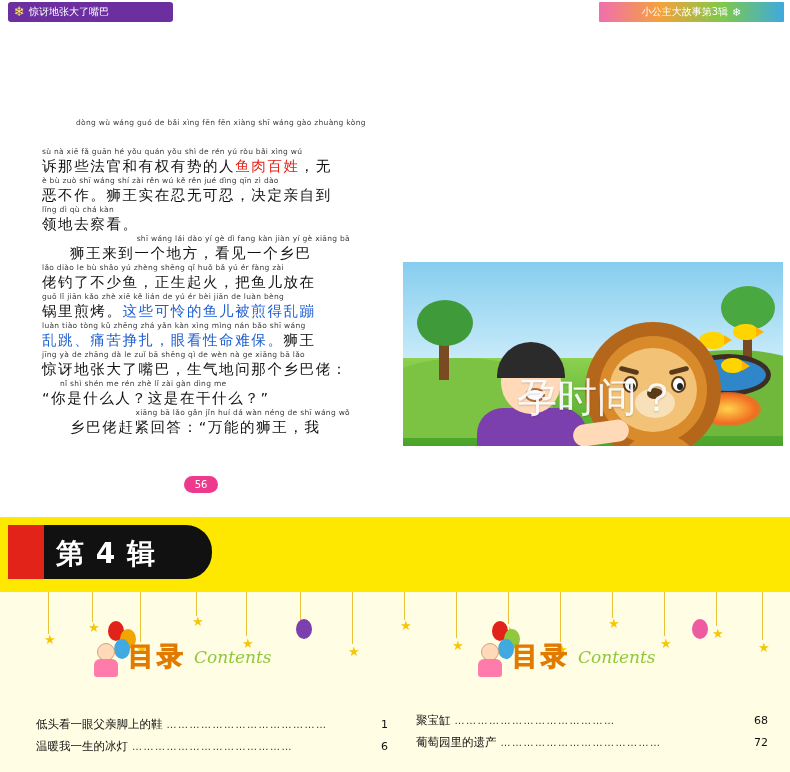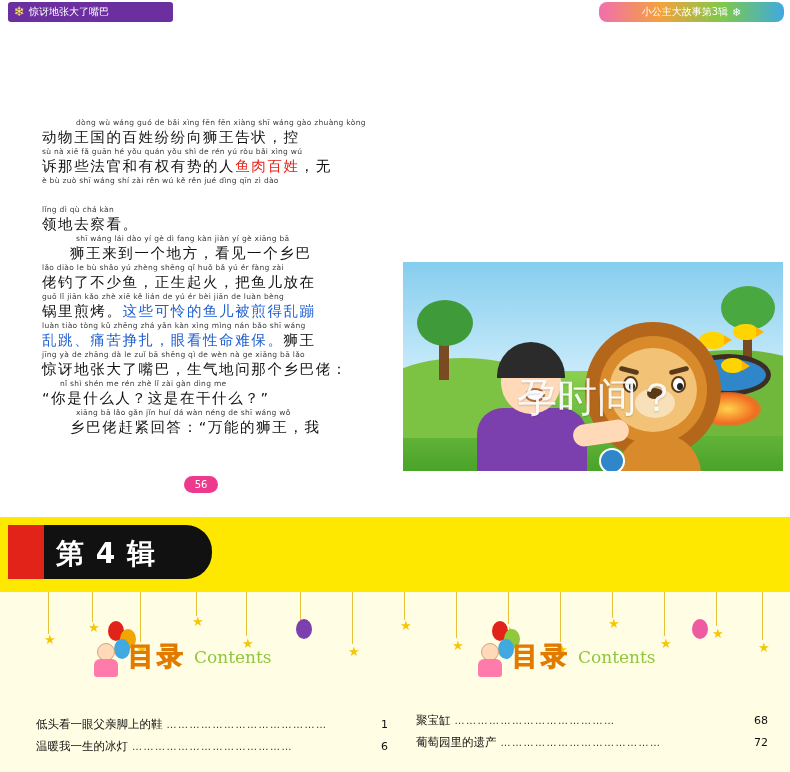--- a/index.html
+++ b/index.html
@@ -56,21 +56,21 @@
     color: #ffffff; font-size: 10px;
     margin-left: 3px;
     white-space: nowrap;
     font-family: "DejaVu Sans", sans-serif;
   }
   .banner-right {
     position: absolute;
     right: 6px; top: 2px;
     width: 185px; height: 20px;
     background: linear-gradient(90deg,#f06fae,#f4a23c,#7ec94a,#3fa9e0);
-    border-radius: 8px;
+    border-radius: 1px;
     display: flex; align-items: center; justify-content: center;
     overflow: hidden;
   }
   .banner-right .btxt {
     color: #ffffff; font-size: 10px; white-space: nowrap;
   }
   .banner-right .flower {
     color:#ffffff; font-size: 11px; margin-left: 4px;
   }
 
@@ -98,21 +98,21 @@
   }
   .py {
     font-size: 7.5px;
     color: #3a3a3a;
     letter-spacing: 0.3px;
     height: 10px;
     line-height: 10px;
     white-space: nowrap;
     font-family: "DejaVu Sans", sans-serif;
   }
-  .py.ind { padding-left: 34px; }
+  .py.ind { padding-left: 34px; text-align: right; }
   .py.ind2 { padding-left: 18px; }
   .hz {
     font-size: 14.5px;
     color: #111111;
     letter-spacing: 1.6px;
     height: 18px;
     line-height: 18px;
     white-space: nowrap;
     font-family: "DejaVu Sans", sans-serif;
   }
@@ -129,21 +129,21 @@
     font-size: 10px;
     text-align: center;
     line-height: 17px;
   }
   .page-num.left { left: 184px; top: 476px; }
 
   
   .illus {
     position: absolute;
     left: 403px; top: 262px;
-    width: 380px; height: 209px;
+    width: 380px; height: 184px;
     overflow: hidden;
     background: linear-gradient(180deg,#9fd8f5 0%, #bfe6f8 40%, #8fcf5a 60%, #6bbf3a 100%);
   }
   .il-sky { position:absolute; left:0; top:0; width:100%; height:58%; background:linear-gradient(180deg,#86cdee,#cfeefb); }
   .il-ground { position:absolute; left:0; top:52%; width:100%; height:48%; background:linear-gradient(180deg,#8cd14f,#4aa32a); }
   .il-hill { position:absolute; border-radius:50% 50% 0 0; background:#7cc243; }
   .il-tree { position:absolute; border-radius:50%; }
   .il-trunk { position:absolute; background:#7a4a22; }
   .il-pond { position:absolute; left:282px; top:92px; width:86px; height:42px; border-radius:50%; background:#2f86c9; border:5px solid #3b2f25; }
   .il-fire { position:absolute; left:292px; top:130px; width:66px; height:34px; background:radial-gradient(ellipse at center,#ffd34d,#f26d21 60%,rgba(242,109,33,0)); border-radius:50%; }
@@ -220,21 +220,21 @@
   }
   .contents-head.l { left: 128px; }
   .contents-head.r { left: 512px; }
   .mu-lu {
     font-size: 26px; font-weight:bold; color:#f0a500;
     -webkit-text-stroke: 1px #e07b00;
     font-family:"DejaVu Sans", sans-serif;
     letter-spacing:3px;
   }
   .contents-en {
-    font-size: 17px; color:#8fc73e; 
+    font-size: 17px; color:#8fc73e; font-style:italic;
     font-family:"DejaVu Serif", serif;
   }
   .kid-deco {
     position:absolute; top:126px; width:28px; height:34px;
   }
   .kid-deco.l { left: 92px; }
   .kid-deco.r { left: 476px; }
   .kd-head { position:absolute; left:5px; top:0; width:18px;height:18px;border-radius:50%;background:#ffd9b8;border:1px solid #d9a47a;}
   .kd-body { position:absolute; left:2px; top:16px; width:24px;height:18px;border-radius:6px 6px 3px 3px;background:#ff7bac;}
   .toc-list { position:absolute; top:200px; width:352px; }
@@ -270,28 +270,28 @@
 
       <div class="banner-left">
         <span class="flower">❄</span>
         <span class="btxt">惊讶地张大了嘴巴</span>
       </div>
 
 
       <div class="body-text">
         <div class="ln">
           <div class="py ind">dòng wù wáng guó  de  bǎi xìng  fēn fēn  xiàng shī wáng gào zhuàng  kòng</div>
-          <div class="hz">动物王国的百姓纷纷向狮王告状，控</div>
         </div>
         <div class="ln">
           <div class="py">sù  nà  xiē  fǎ guān  hé  yǒu quán yǒu shì  de  rén    yú ròu bǎi xìng    wú</div>
           <div class="hz">诉那些法官和有权有势的人<span class="red">鱼肉百姓</span>，无</div>
         </div>
         <div class="ln">
           <div class="py">è  bù  zuò     shī wáng shí  zài rěn  wú  kě  rěn     jué dìng qīn  zì  dào</div>
+          <div class="hz">恶不作。狮王实在忍无可忍，决定亲自到</div>
         </div>
         <div class="ln">
           <div class="py">lǐng dì  qù  chá kàn</div>
           <div class="hz">领地去察看。</div>
         </div>
         <div class="ln">
           <div class="py ind">shī wáng lái dào  yí  gè  dì fang    kàn jiàn  yí  gè xiāng bā</div>
           <div class="hz ind">狮王来到一个地方，看见一个乡巴</div>
         </div>
         <div class="ln">

